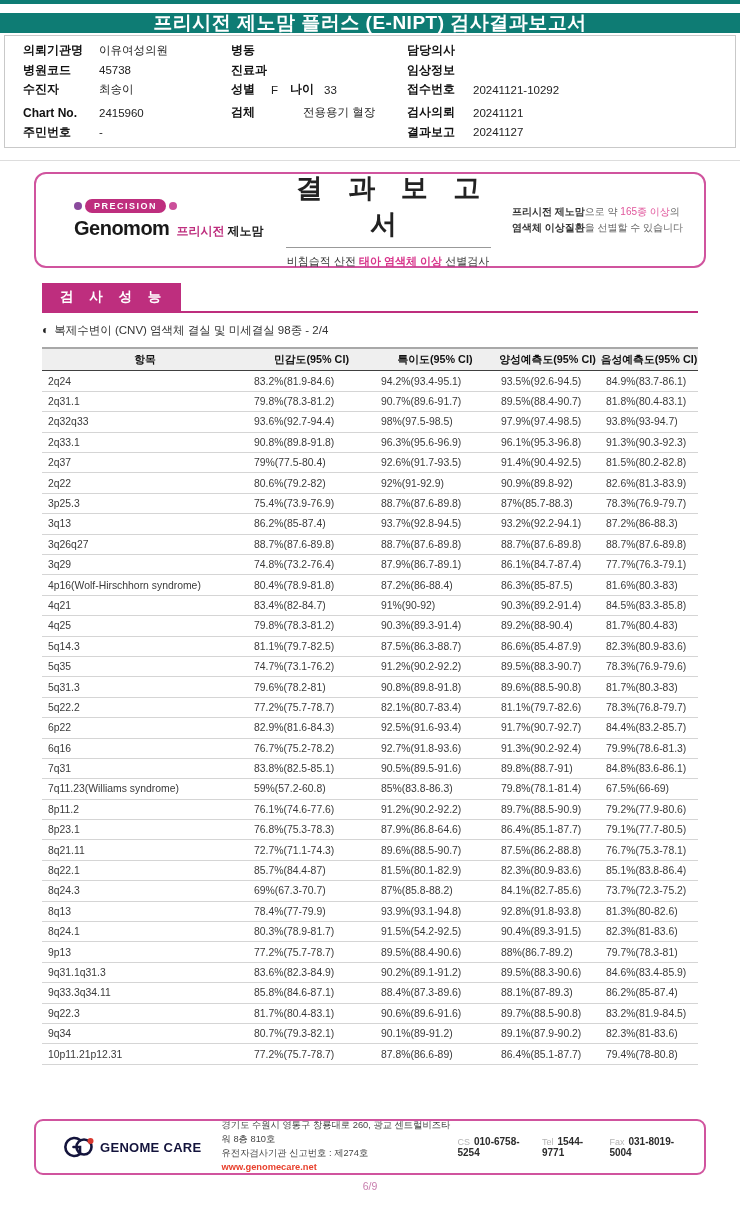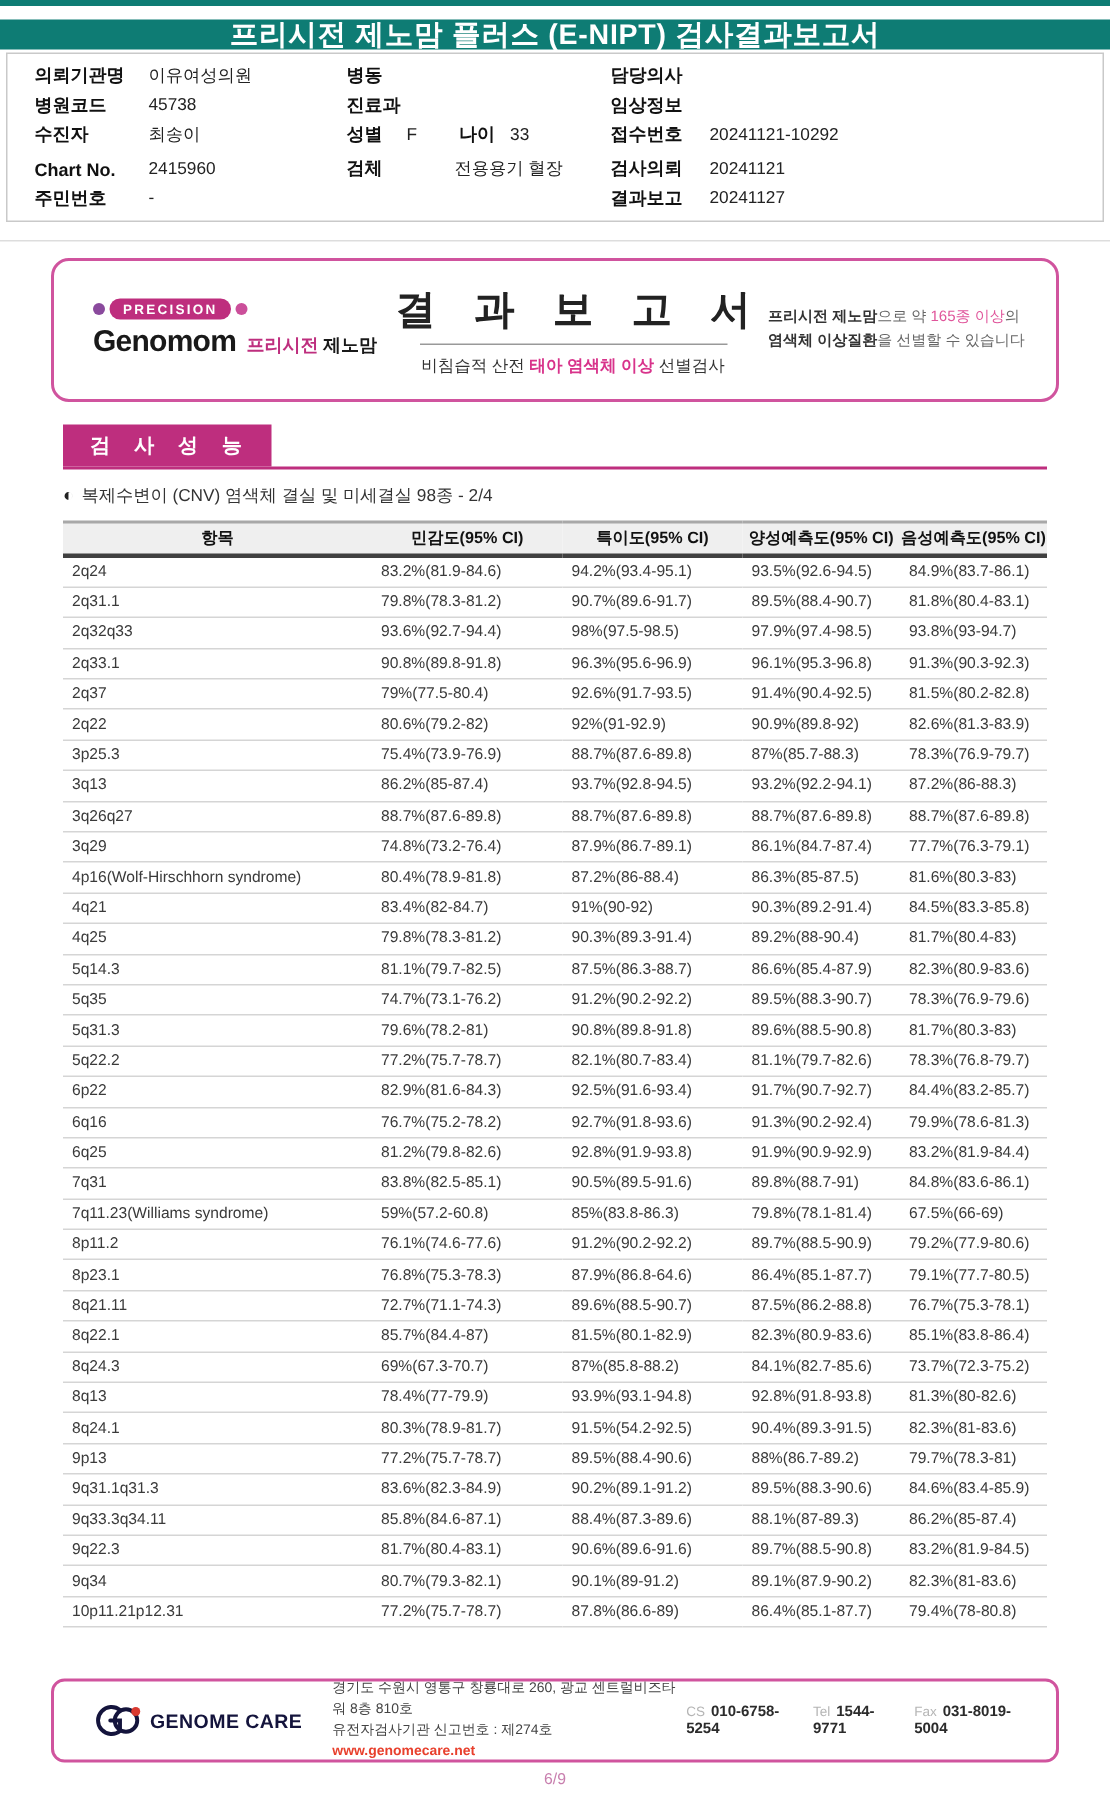--- a/index.html
+++ b/index.html
@@ -15,28 +15,28 @@
 
   
   .info-box { margin:2px 4px 0; border:1px solid #c9c9c9; padding:5px 18px 5px; }
   .info-grid { display:grid; grid-template-columns:208px 176px 1fr; }
   .info-row { display:flex; align-items:center; height:19.6px; }
   .info-row.gap { margin-top:3px; }
   .lbl { font-weight:bold; font-size:12px; color:#111; flex:0 0 auto; }
   .w1 { width:76px; } .w2 { width:72px; } .w3 { width:66px; }
   .wg { width:40px; }
   .val { font-size:11.5px; color:#222; }
-  .age-lbl { margin-left:28px; width:34px; }
+  .age-lbl { margin-left:12px; width:34px; }
 
   .hr-light { margin-top:12px; border-top:1px solid #ddd; }
 
   
   .banner { margin:11px 34px 0; height:96px; border:2px solid #d0549e; border-radius:12px;
     display:flex; align-items:center; }
-  .logo-block { margin-left:26px; width:190px; flex:0 0 auto; }
+  .logo-block { margin-left:38px; width:190px; flex:0 0 auto; }
   .pill-row { display:flex; align-items:center; gap:3px; margin-bottom:4px; }
   .dot { width:8px; height:8px; border-radius:50%; }
   .dot-l { background:#8a4a9d; } .dot-r { background:#cb4f9a; }
   .pill { background:#be2e7e; color:#fff; font-size:9px; font-weight:bold;
     letter-spacing:1.5px; padding:2px 9px; border-radius:8px; }
   .brand-row { display:flex; align-items:baseline; gap:7px; }
   .brand { font-size:20px; font-weight:800; color:#191919; letter-spacing:-0.5px; }
   .brand-kr { font-size:12px; font-weight:bold; }
   .brand-kr .m { color:#be2e7e; } .brand-kr .k { color:#191919; margin-left:3px; }
   .center-block { flex:1; text-align:center; }
@@ -51,21 +51,21 @@
 
   
   .section-head { margin:15px 42px 0; border-bottom:2.5px solid #be2e7e; }
   .section-title { display:inline-block; background:#be2e7e; color:#fff; font-size:13.5px;
     font-weight:bold; letter-spacing:6px; padding:5px 14px 5px 18px; }
   .bullet-line { margin:10px 42px 0; font-size:11.5px; color:#333; display:flex; align-items:center; gap:5px; }
   .bullet-icon { font-size:12px; color:#222; }
 
   
   table { margin:9px 42px 0; width:656px; border-collapse:collapse; table-layout:fixed; }
-  thead th { background:#efefef; border-top:2px solid #a8a8a8; border-bottom:3px solid #404040;
+  thead th { background:#efefef; border-top:2px solid #a8a8a8; border-bottom:1px solid #404040;
     font-size:10.8px; font-weight:bold; color:#111; height:23px; white-space:nowrap; text-align:center; }
   tbody td { border-bottom:1px solid #d5d5d5; font-size:10.4px; color:#3a3a3a;
     height:20.4px; padding-left:6px; white-space:nowrap; overflow:hidden; }
 
   
   .footer-box { position:absolute; left:34px; right:34px; top:1119px; height:56px;
     border:2px solid #d0549e; border-radius:9px; display:flex; align-items:center; padding:0 24px; }
   .gc-logo { display:flex; align-items:center; gap:6px; flex:0 0 auto; }
   .gc-text { font-size:13px; font-weight:800; color:#14143c; letter-spacing:0.3px; }
   .addr-block { margin-left:20px; font-size:9.3px; color:#444; line-height:1.5; }
@@ -334,27 +334,20 @@
           <td>84.4%(83.2-85.7)</td>
         </tr>
         <tr>
           <td>6q16</td>
           <td>76.7%(75.2-78.2)</td>
           <td>92.7%(91.8-93.6)</td>
           <td>91.3%(90.2-92.4)</td>
           <td>79.9%(78.6-81.3)</td>
         </tr>
         <tr>
-          <td>6q25</td>
-          <td>81.2%(79.8-82.6)</td>
-          <td>92.8%(91.9-93.8)</td>
-          <td>91.9%(90.9-92.9)</td>
-          <td>83.2%(81.9-84.4)</td>
-        </tr>
-        <tr>
           <td>7q31</td>
           <td>83.8%(82.5-85.1)</td>
           <td>90.5%(89.5-91.6)</td>
           <td>89.8%(88.7-91)</td>
           <td>84.8%(83.6-86.1)</td>
         </tr>
         <tr>
           <td>7q11.23(Williams syndrome)</td>
           <td>59%(57.2-60.8)</td>
           <td>85%(83.8-86.3)</td>

